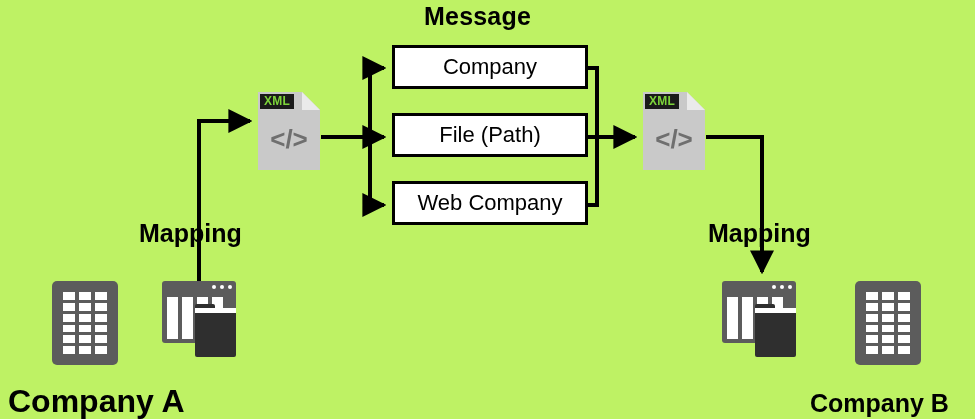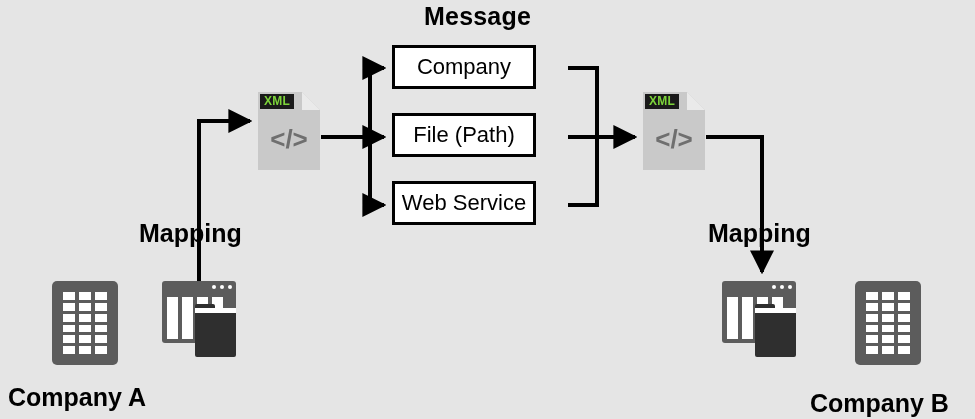--- a/index.html
+++ b/index.html
@@ -7,21 +7,21 @@
     padding: 0;
     background: #ffffff;
   }
   body {
     font-family: "Liberation Sans", sans-serif;
   }
   #canvas {
     position: relative;
     width: 975px;
     height: 419px;
-    background: #e5e5e5;
+    background: #bef264;
     overflow: hidden;
   }
   #wires {
     position: absolute;
     left: 0;
     top: 0;
     width: 975px;
     height: 419px;
     pointer-events: none;
   }
@@ -41,35 +41,35 @@
     font-size: 25px;
     left: 139px;
     top: 219px;
   }
   .mapping-right {
     font-size: 25px;
     left: 708px;
     top: 219px;
   }
   .company-a {
-    font-size: 25px;
+    font-size: 32px;
     left: 8px;
     top: 383px;
   }
   .company-b {
     font-size: 25px;
     left: 810px;
     top: 389px;
   }
   .msg-box {
     position: absolute;
     box-sizing: border-box;
     border: 3px solid #000;
     background: #fff;
-    width: 144px;
+    width: 196px;
     height: 44px;
     left: 392px;
     display: flex;
     align-items: center;
     justify-content: center;
     font-size: 22px;
     color: #000;
   }
   .msg-box.b0 { top: 45px; }
   .msg-box.b1 { top: 113px; text-align: right; }
@@ -258,21 +258,21 @@
 
   <div class="lbl msg-title">Message</div>
 
   <div class="msg-box b0">
     <span>Company</span>
   </div>
   <div class="msg-box b1">
     <span>File (Path)</span>
   </div>
   <div class="msg-box b2">
-    <span>Web Service</span>
+    <span>Web Company</span>
   </div>
 
   <div class="xmlfile xml-left">
     <div class="page"></div>
     <div class="fold"></div>
     <div class="tag">XML</div>
     <div class="code">&lt;/&gt;</div>
   </div>
 
   <div class="xmlfile xml-right">

